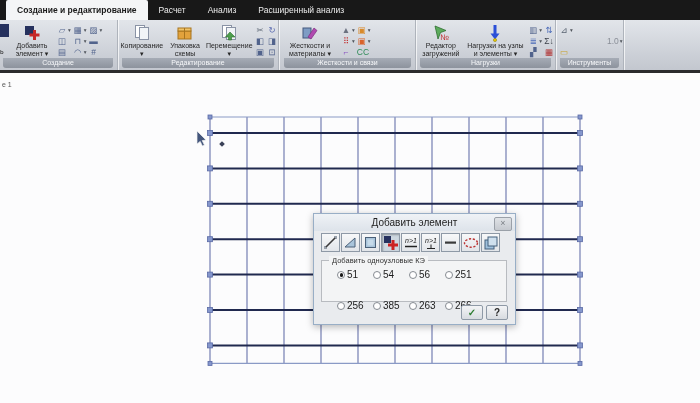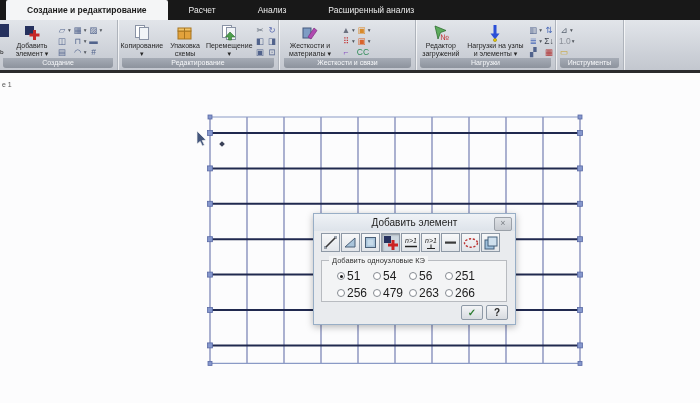--- a/index.html
+++ b/index.html
@@ -1,21 +1,21 @@
 <!DOCTYPE html>
 <html><head>
 <meta charset="utf-8">
 <style>
   html,body{margin:0;padding:0;}
   body{width:700px;height:403px;overflow:hidden;font-family:"Liberation Sans",sans-serif;background:#fff;}
   .app{position:relative;width:700px;height:403px;}
 
   
   .tabbar{position:absolute;left:0;top:0;width:700px;height:20px;background:#181818;display:flex;align-items:stretch;}
-  .tab{height:20px;line-height:21px;padding:0 21px;font-size:8.5px;color:#ececec;white-space:nowrap;cursor:default;}
+  .tab{height:20px;line-height:21px;padding:0 11px;font-size:8.5px;color:#ececec;white-space:nowrap;cursor:default;}
   .tab.active{background:#f4f5f6;color:#1b1b1b;border-radius:2px 2px 0 0;margin-left:6px;font-weight:bold;}
 
   
   .ribbon{position:absolute;left:0;top:20px;width:700px;height:50px;background:linear-gradient(#e2e5ea,#cdd1d8 65%,#c3c7cf);}
   .ribbon-bottom{position:absolute;left:0;top:70px;width:700px;height:3px;background:#2b2b2d;}
   .rgroup{position:absolute;top:0;height:50px;border-right:1px solid #aeb3bb;box-shadow:1px 0 0 rgba(255,255,255,.7);}
   .rg-label{position:absolute;left:3px;right:4px;bottom:2px;height:10px;line-height:10px;font-size:7px;color:#f7f8fa;text-align:center;background:linear-gradient(#a6acb6,#8d939d);border-radius:0 0 3px 3px;overflow:hidden;}
   .rg-content{position:absolute;left:0;top:2px;right:0;height:36px;display:flex;align-items:flex-start;}
   .clipped-btn{width:9px;overflow:hidden;padding-top:2px;}
   .clipped-btn .csq{display:block;width:12px;height:13px;background:#26315e;margin-bottom:3px;}
@@ -35,21 +35,21 @@
 
   
   .dlg{position:absolute;left:313px;top:111px;width:201px;height:110px;background:#e9ebee;border:1px solid #98aec6;box-shadow:0 2px 7px rgba(0,0,0,.28);margin-top:29px;}
   .dlg-title{height:17px;text-align:center;font-size:10px;color:#222;line-height:18px;background:linear-gradient(#eff2f6,#dde3ea);}
   .dlg-close{position:absolute;right:3px;top:3px;width:16px;height:12px;background:linear-gradient(#dfe2e6,#c5c9cf);border:1px solid #9aa0a8;color:#7d8187;font-size:9px;line-height:10px;text-align:center;border-radius:2px;cursor:default;}
   .dlg-tools{display:flex;gap:1px;margin:2px 6px 0 7px;}
   .tool{width:19px;height:19px;background:linear-gradient(#f7f8f9,#e2e5e9);border:1px solid #8e99a6;display:flex;align-items:center;justify-content:center;box-sizing:border-box;}
   .tool.active{background:#cdd7e0;box-shadow:inset 1px 1px 2px rgba(0,0,0,.3);}
   .gbox{position:absolute;left:7px;right:8px;top:46px;height:40px;border:1px solid #b8bbc0;background:#f3f4f5;}
   .gbox-label{position:absolute;left:7px;top:-5px;background:#f3f4f5;padding:0 3px;font-size:7.5px;color:#333;white-space:nowrap;}
-  .radios{display:grid;grid-template-columns:36px 36px 36px 40px;padding:8px 0 0 15px;row-gap:3px;font-size:12px;color:#1d1d1d;}
+  .radios{display:grid;grid-template-columns:36px 36px 36px 40px;padding:8px 0 0 15px;row-gap:20px;font-size:10px;color:#1d1d1d;}
   .radio{display:flex;align-items:center;gap:2px;}
   .rdot{width:8px;height:8px;border-radius:50%;border:1px solid #868b92;background:#fff;position:relative;box-sizing:border-box;flex:none;}
   .rdot.on::after{content:"";position:absolute;left:1.5px;top:1.5px;width:3.5px;height:3.5px;border-radius:50%;background:#1a1a1a;}
   .dlg-foot{position:absolute;right:7px;bottom:4px;display:flex;gap:3px;}
   .fbtn{width:22px;height:15px;background:linear-gradient(#f3f4f6,#d7dbe0);border:1px solid #8e99a6;font-size:10px;line-height:14px;text-align:center;border-radius:2px;box-sizing:border-box;}
   .fbtn.ok{color:#2e7d32;font-weight:bold;}
   .fbtn.help{color:#2a2a2a;font-weight:bold;}
 </style>
 </head>
 <body>
@@ -260,21 +260,21 @@
         <div class="rg-label">Нагрузки</div>
       </div>
       <div class="rgroup" style="left: 557px; width: 66px;">
         <div class="rg-content">
           <div class="sicons" style="grid-template-columns: repeat(1, auto);">
             <div class="sicon">
               <span class="sg" style="color: rgb(90, 100, 114);">⊿</span>
               <span class="dd">▾</span>
             </div>
             <div class="sicon">
-              <span class="sg" style="color: rgb(138, 143, 152);">1.0</span>
+              <span class="sg" style="color: rgb(138, 143, 152); margin-left: 48px;">1.0</span>
               <span class="dd">▾</span>
             </div>
             <div class="sicon">
               <span class="sg" style="color: rgb(201, 162, 39);">▭</span>
             </div>
           </div>
         </div>
         <div class="rg-label">Инструменты</div>
       </div>
     </div>
@@ -402,21 +402,21 @@
             <label class="radio">
               <span class="rdot"></span>
               <span class="rlabel">251</span>
             </label>
             <label class="radio">
               <span class="rdot"></span>
               <span class="rlabel">256</span>
             </label>
             <label class="radio">
               <span class="rdot"></span>
-              <span class="rlabel">479</span>
+              <span class="rlabel">385</span>
             </label>
             <label class="radio">
               <span class="rdot"></span>
               <span class="rlabel">263</span>
             </label>
             <label class="radio">
               <span class="rdot"></span>
               <span class="rlabel">266</span>
             </label>
           </div>

